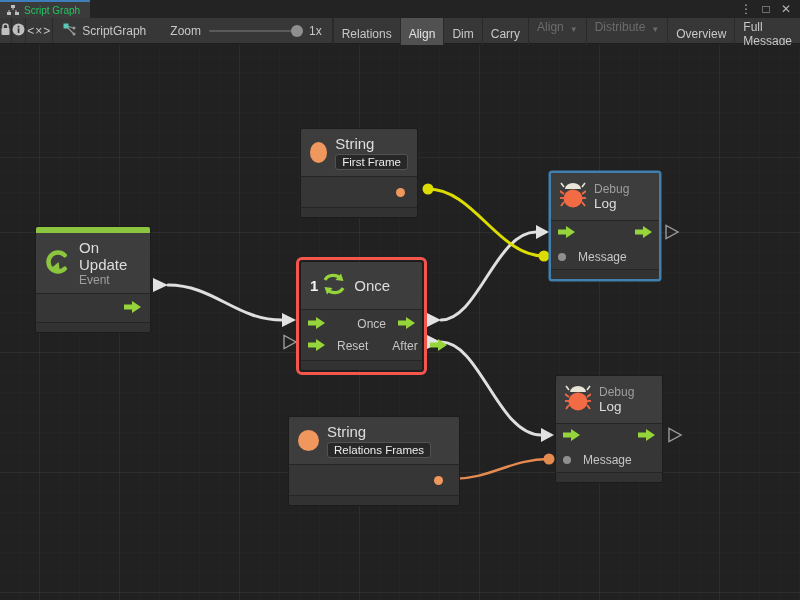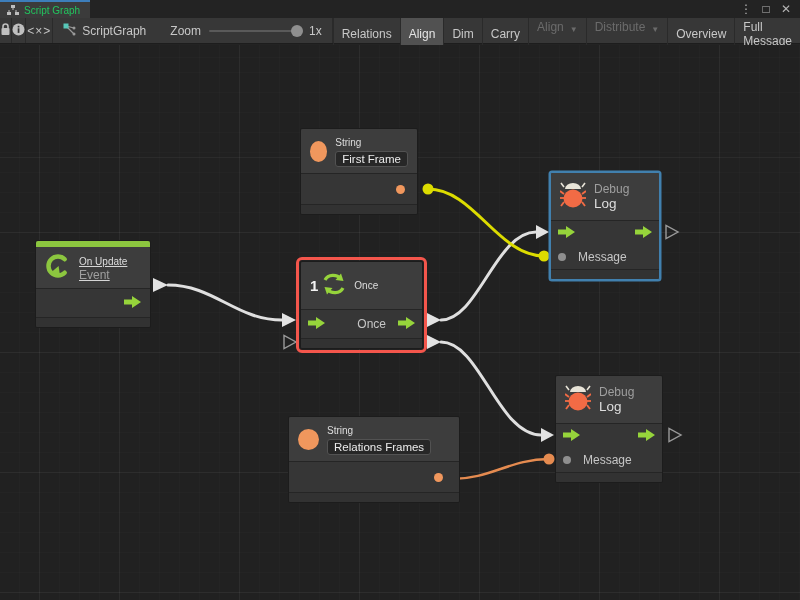--- a/index.html
+++ b/index.html
@@ -43,38 +43,38 @@
     background-position: 119px 0, 0 113px, 19px 0, 0 13px; }
   .wires { position:absolute; top:0; left:0; z-index:1; }
 
   
   .node { position:absolute; z-index:2; background:#363636; border:1px solid #1c1c1c;
           border-radius:2px; color:#d6d6d6; font-size:12px; }
   .node .hdr { background:#3d3d3d; display:flex; align-items:center; gap:8px; padding:6px 9px;
                border-bottom:1px solid #252525; border-radius:2px 2px 0 0; }
   .node .body { background:#363636; }
   .node .ftr { height:10px; background:#323232; border-top:1px solid #252525; border-radius:0 0 2px 2px; }
-  .ttl { color:#dedede; font-size:10px; }
+  .ttl { color:#dedede; font-size:15px; }
   .sub { color:#9f9f9f; font-size:12px; }
   .row { display:flex; align-items:center; gap:12px; padding:0 7px; }
   .spacer { flex:1; }
   .plabel { color:#c6c6c6; font-size:12px; }
   .vdot-orange { width:9px; height:9px; border-radius:50%; background:#f0975d; }
   .vdot-gray { width:8px; height:8px; border-radius:50%; background:#8f8f8f; }
   .big-orange { width:21px; height:21px; border-radius:50%; background:#f0975d; }
   .field { background:#272727; border:1px solid #525252; border-radius:3px; color:#ececec;
            font-size:11.5px; padding:1px 6px; margin-top:2px; display:inline-block; white-space:nowrap; }
   .green-strip { height:6px; background:#8cc63f; border-radius:2px 2px 0 0; }
   .sel-red { outline:3px solid #f4564c; outline-offset:1px; }
   .sel-blue { box-shadow:0 0 0 1.5px #4180ae; border-color:#4180ae; }
   .badge-one { color:#f2f2f2; font-size:15px; font-weight:bold; margin-right:-4px; }
 
   
   #n-string1 { left:300px; top:83px;  width:118px; }
-  #n-onupdate{ left:35px;  top:195px; width:116px;text-decoration:underline; }
+  #n-onupdate{ left:35px;  top:181px; width:116px; }
   #n-once    { left:300px; top:216px; width:123px; }
   #n-debug1  { left:550px; top:127px; width:110px; }
   #n-debug2  { left:555px; top:330px; width:108px; }
   #n-string2 { left:288px; top:371px; width:172px; }
   #n-string1 .body, #n-string2 .body { height:30px; display:flex; align-items:center; justify-content:flex-end; padding-right:12px; }
   #n-onupdate .body { height:28px; display:flex; align-items:center; justify-content:flex-end; padding-right:9px; }
   #n-once .body { padding:3px 0; }
   #n-once .row { height:22px; }
   #n-debug1 .row, #n-debug2 .row { height:24px; }
 </style>
@@ -258,20 +258,31 @@
         <div class="row">
           <span><svg width="17" height="12" viewBox="0 0 17 12">
                 <path d="M0 3.5h8V0l9 6-9 6V8.5H0z" fill="#96d43b"></path>
               </svg></span>
           <span class="spacer"></span>
           <span class="plabel">Once</span>
           <span><svg width="17" height="12" viewBox="0 0 17 12">
                 <path d="M0 3.5h8V0l9 6-9 6V8.5H0z" fill="#96d43b"></path>
               </svg></span>
         </div>
+        <div class="row">
+          <span><svg width="17" height="12" viewBox="0 0 17 12">
+                <path d="M0 3.5h8V0l9 6-9 6V8.5H0z" fill="#96d43b"></path>
+              </svg></span>
+          <span class="plabel">Reset</span>
+          <span class="spacer"></span>
+          <span class="plabel">After</span>
+          <span><svg width="17" height="12" viewBox="0 0 17 12">
+                <path d="M0 3.5h8V0l9 6-9 6V8.5H0z" fill="#96d43b"></path>
+              </svg></span>
+        </div>
       </div>
       <div class="ftr"></div>
     </div>
 
     <div class="node sel-blue" id="n-debug1">
       <div class="hdr" style="padding:8px 9px;">
         <span>
           <svg width="26" height="28" viewBox="0 0 26 28">
               <g stroke="#f26b45" stroke-width="1.8">
                 <line x1="4" y1="13" x2="0" y2="10"></line>

